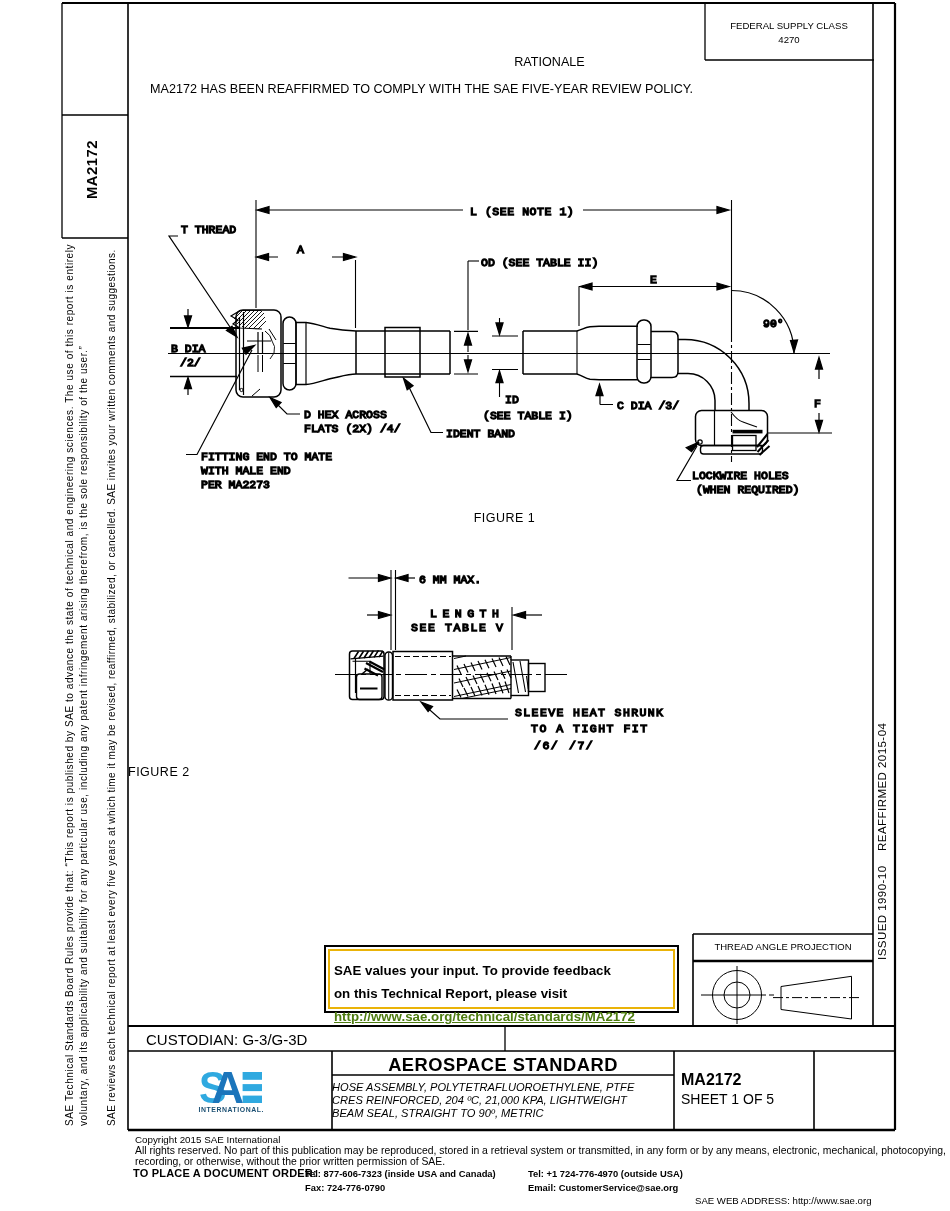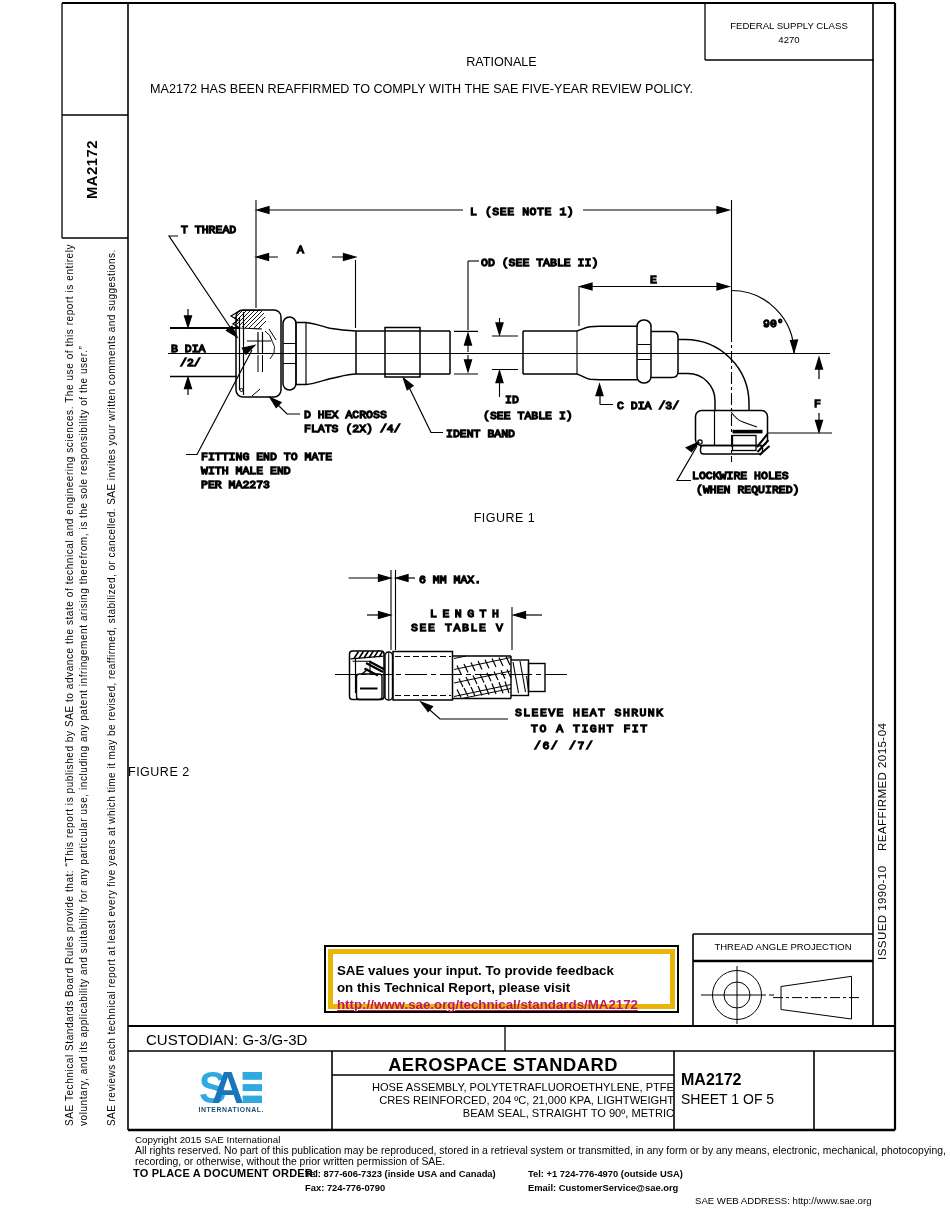--- a/index.html
+++ b/index.html
@@ -7,45 +7,45 @@
         font-family:"Liberation Sans",sans-serif;color:#000;}
   .abs{position:absolute;}
   svg text{font-family:"Liberation Mono",monospace;fill:#000;}
 </style>
 </head>
 <body>
 <div id="page">
 
   <div class="abs" style="left:705px;top:19px;width:168px;text-align:center;font-size:9.6px;line-height:13.5px;">FEDERAL SUPPLY CLASS<br>4270</div>
 
-  <div class="abs" style="left:128px;top:55px;width:747px;text-align:center;font-size:12.6px;">RATIONALE</div>
+  <div class="abs" style="left:128px;top:55px;width:747px;text-align:center;font-size:12.6px;padding-left:48px;">RATIONALE</div>
   <div class="abs" style="left:150px;top:82px;font-size:12.6px;">MA2172 HAS BEEN REAFFIRMED TO COMPLY WITH THE SAE FIVE-YEAR REVIEW POLICY.</div>
 
   <div class="abs" style="left:62px;top:238px;width:123px;height:66px;transform:rotate(-90deg);transform-origin:0 0;display:flex;align-items:center;justify-content:center;padding-left:14px;padding-bottom:6px;box-sizing:border-box;font-size:14.8px;font-weight:bold;letter-spacing:0.5px;">MA2172</div>
 
   <div class="abs" style="left:62.5px;top:1126px;width:900px;transform:rotate(-90deg);transform-origin:0 0;font-size:10px;line-height:13.5px;letter-spacing:0.57px;white-space:nowrap;">SAE Technical Standards Board Rules provide that: “This report is published by SAE to advance the state of technical and engineering sciences. The use of this report is entirely<br>voluntary, and its applicability and suitability for any particular use, including any patent infringement arising therefrom, is the sole responsibility of the user.”</div>
   <div class="abs" style="left:104.5px;top:1126px;width:900px;transform:rotate(-90deg);transform-origin:0 0;font-size:10px;line-height:13px;letter-spacing:0.45px;white-space:nowrap;">SAE reviews each technical report at least every five years at which time it may be revised, reaffirmed, stabilized, or cancelled. SAE invites your written comments and suggestions.</div>
 
   <div class="abs" style="left:876px;top:960px;width:240px;transform:rotate(-90deg);transform-origin:0 0;font-size:11.5px;letter-spacing:0.45px;white-space:nowrap;">ISSUED 1990-10&nbsp;&nbsp;&nbsp;&nbsp;REAFFIRMED 2015-04</div>
 
   <div class="abs" style="left:128px;top:511px;width:753px;text-align:center;font-size:12.5px;letter-spacing:0.5px;">FIGURE 1</div>
   <div class="abs" style="left:128px;top:765px;width:756px;text-align:left;font-size:12.5px;letter-spacing:0.5px;">FIGURE 2</div>
 
   <div class="abs" style="left:324px;top:944.5px;width:351px;height:64.5px;border:2.5px solid #000;">
-    <div style="position:absolute;left:2px;top:2px;right:2px;bottom:2px;border:5px solid #eab308;padding:8.5px 0 0 4px;font-size:13.3px;font-weight:bold;line-height:17px;">
-      SAE values your input. To provide feedback<br>on this Technical Report, please visit<br><span style="color:#be185d;text-decoration:underline;">http://www.sae.org/technical/standards/MA2172</span>
+    <div style="position:absolute;left:2px;top:2px;right:2px;bottom:2px;border:2px solid #eab308;padding:8.5px 0 0 4px;font-size:13.3px;font-weight:bold;line-height:23px;">
+      SAE values your input. To provide feedback<br>on this Technical Report, please visit<br><span style="color:#4d7c0f;text-decoration:underline;">http://www.sae.org/technical/standards/MA2172</span>
     </div>
   </div>
 
   <div class="abs" style="left:693px;top:941px;width:180px;text-align:center;font-size:9.5px;">THREAD ANGLE PROJECTION</div>
 
   <div class="abs" style="left:146px;top:1031px;font-size:15px;">CUSTODIAN: G-3/G-3D</div>
 
   <div class="abs" style="left:332px;top:1054px;width:342px;text-align:center;font-size:18.3px;font-weight:bold;letter-spacing:0.5px;">AEROSPACE STANDARD</div>
-  <div class="abs" style="left:332px;top:1081px;width:342px;text-align:right;font-size:11.1px;line-height:12.8px;">HOSE ASSEMBLY, POLYTETRAFLUOROETHYLENE, PTFE<br>CRES REINFORCED, 204 ºC, 21,000 KPA, LIGHTWEIGHT<br>BEAM SEAL, STRAIGHT TO 90º, METRIC</div>
+  <div class="abs" style="left:332px;top:1081px;width:342px;text-align:left;font-size:11.1px;line-height:12.8px;font-style:italic;">HOSE ASSEMBLY, POLYTETRAFLUOROETHYLENE, PTFE<br>CRES REINFORCED, 204 ºC, 21,000 KPA, LIGHTWEIGHT<br>BEAM SEAL, STRAIGHT TO 90º, METRIC</div>
   <div class="abs" style="left:681px;top:1071px;font-size:16px;font-weight:bold;">MA2172</div>
   <div class="abs" style="left:681px;top:1091px;font-size:14px;">SHEET 1 OF 5</div>
 
   <div class="abs" style="left:135px;top:1133.5px;font-size:10.4px;line-height:11px;">
     <span style="font-size:9.8px;">Copyright 2015 SAE International</span><br>
     All rights reserved. No part of this publication may be reproduced, stored in a retrieval system or transmitted, in any form or by any means, electronic, mechanical, photocopying,<br>
     recording, or otherwise, without the prior written permission of SAE.
   </div>
   <div class="abs" style="left:133px;top:1166.5px;font-size:11px;font-weight:bold;letter-spacing:0.2px;text-align:center;">TO PLACE A DOCUMENT ORDER:</div>
   <div class="abs" style="left:305px;top:1167px;font-size:9.4px;font-weight:bold;line-height:13.8px;">Tel: 877-606-7323 (inside USA and Canada)<br>Fax: 724-776-0790</div>

